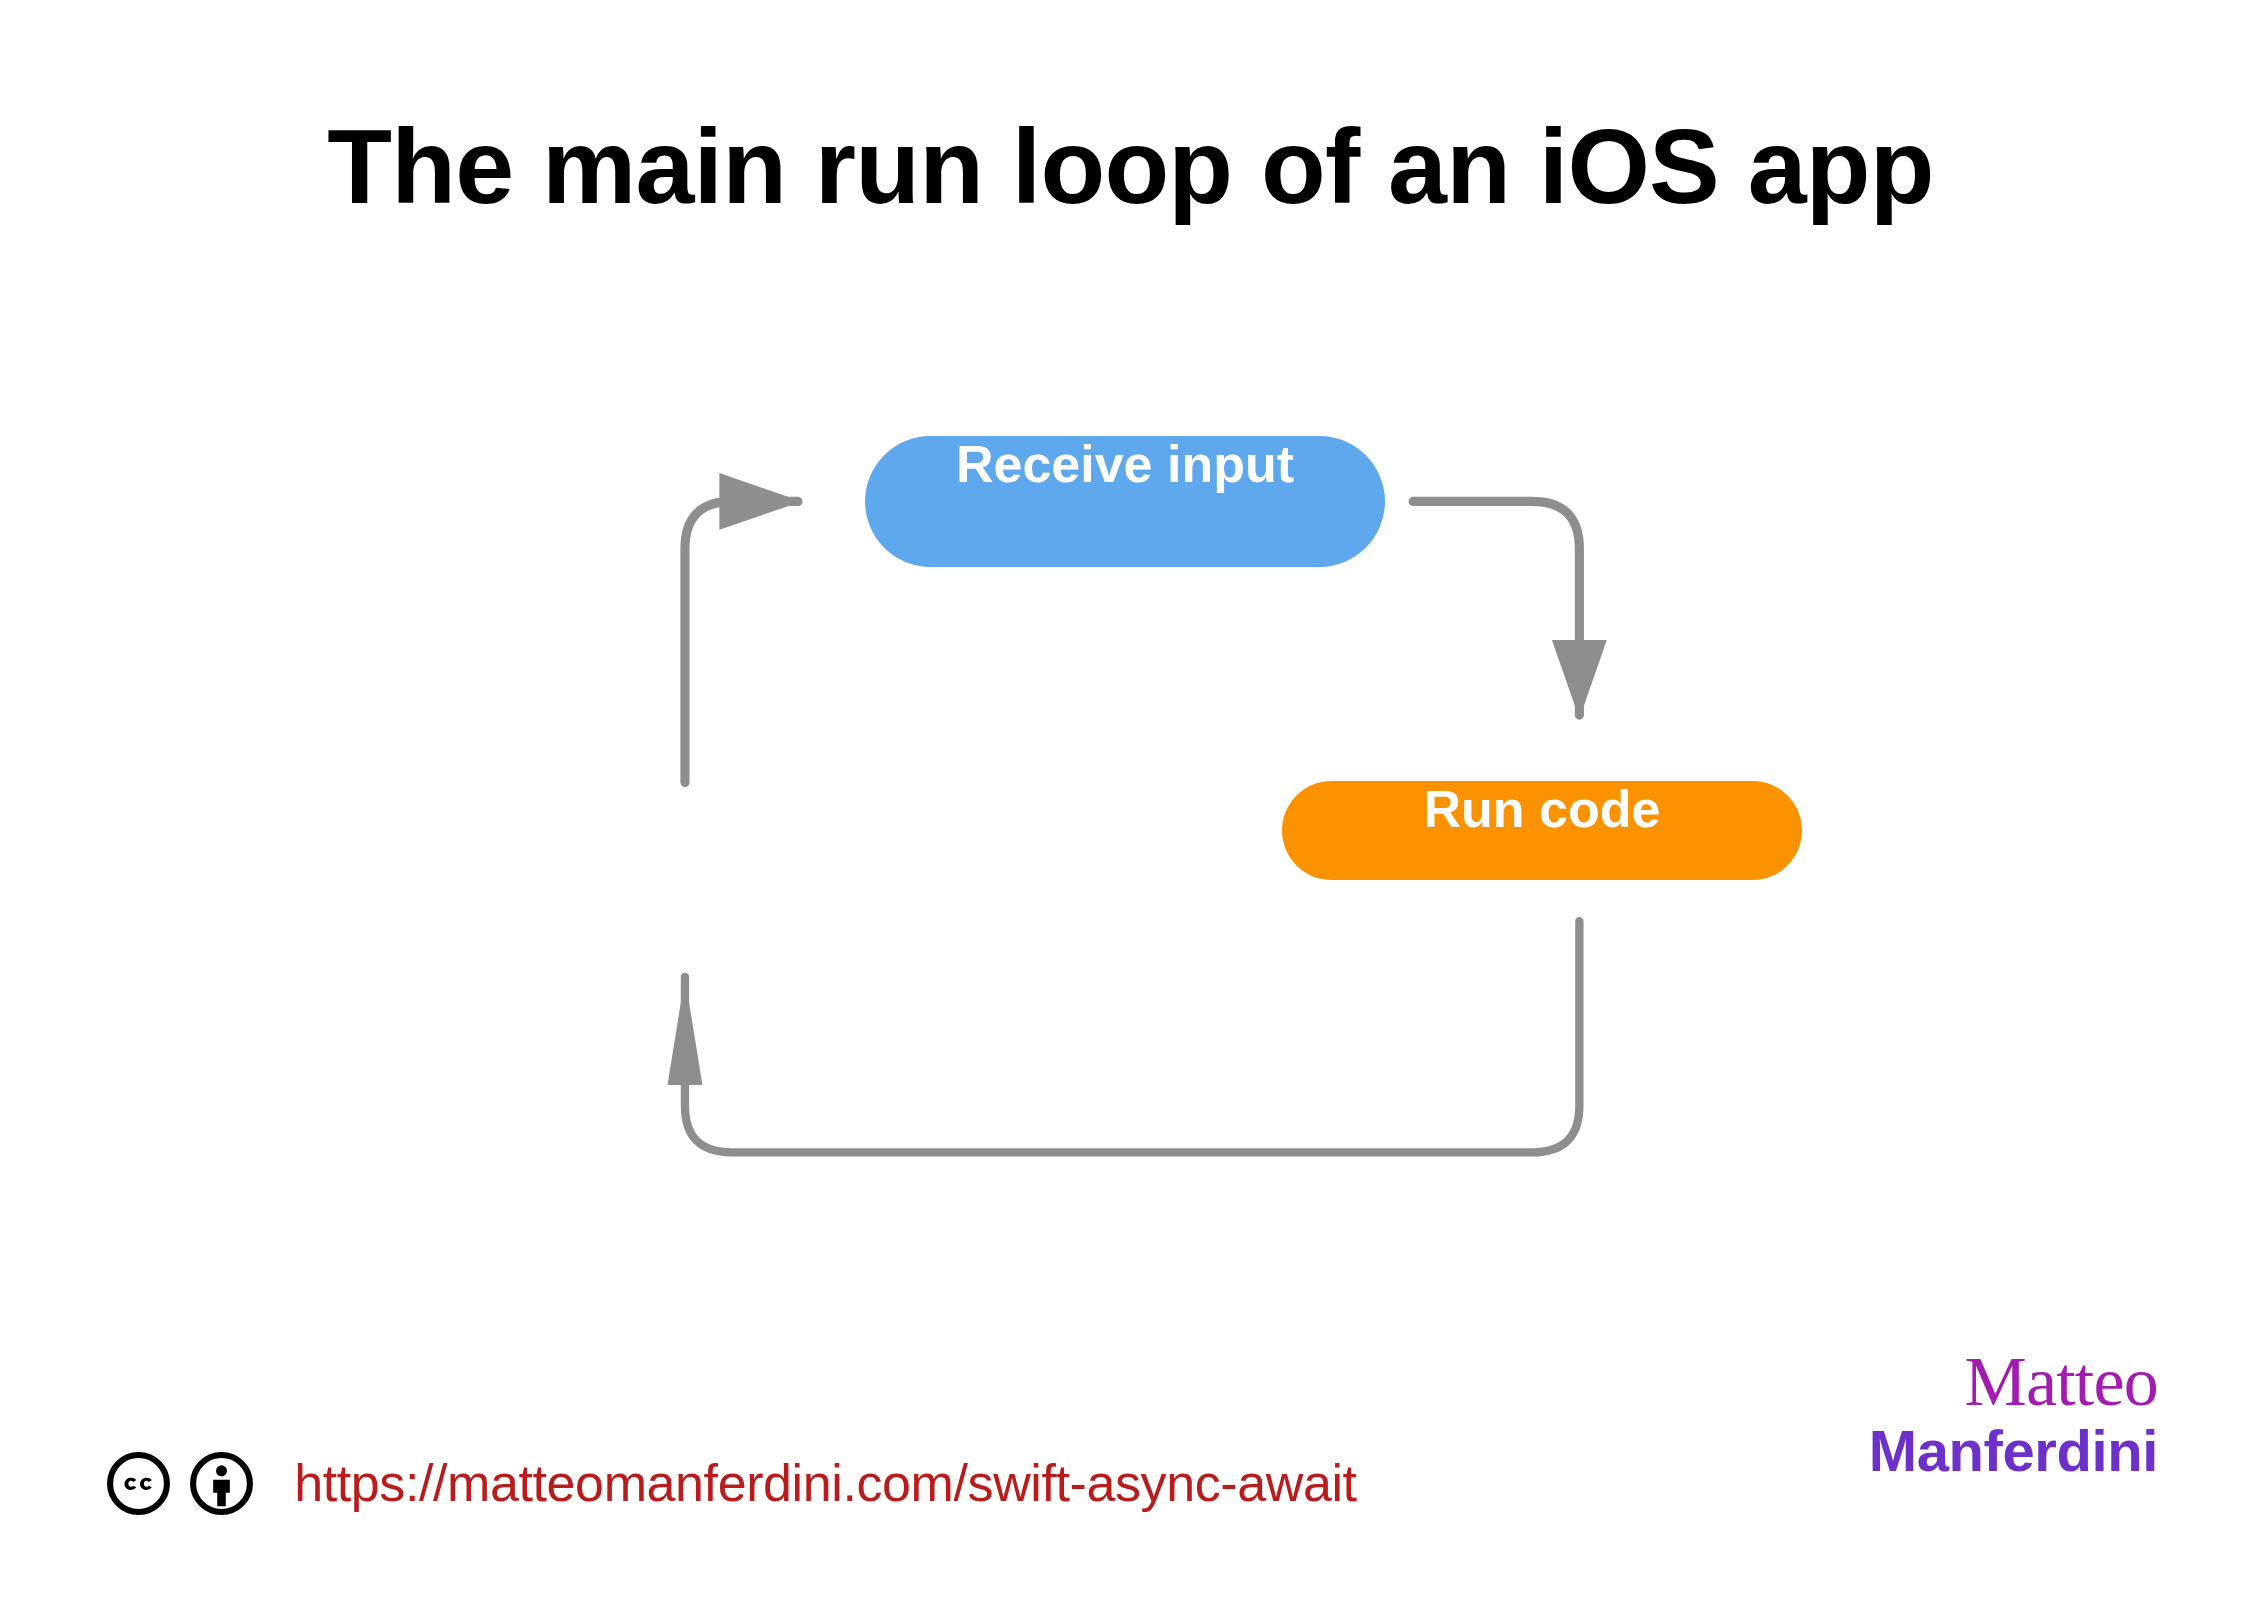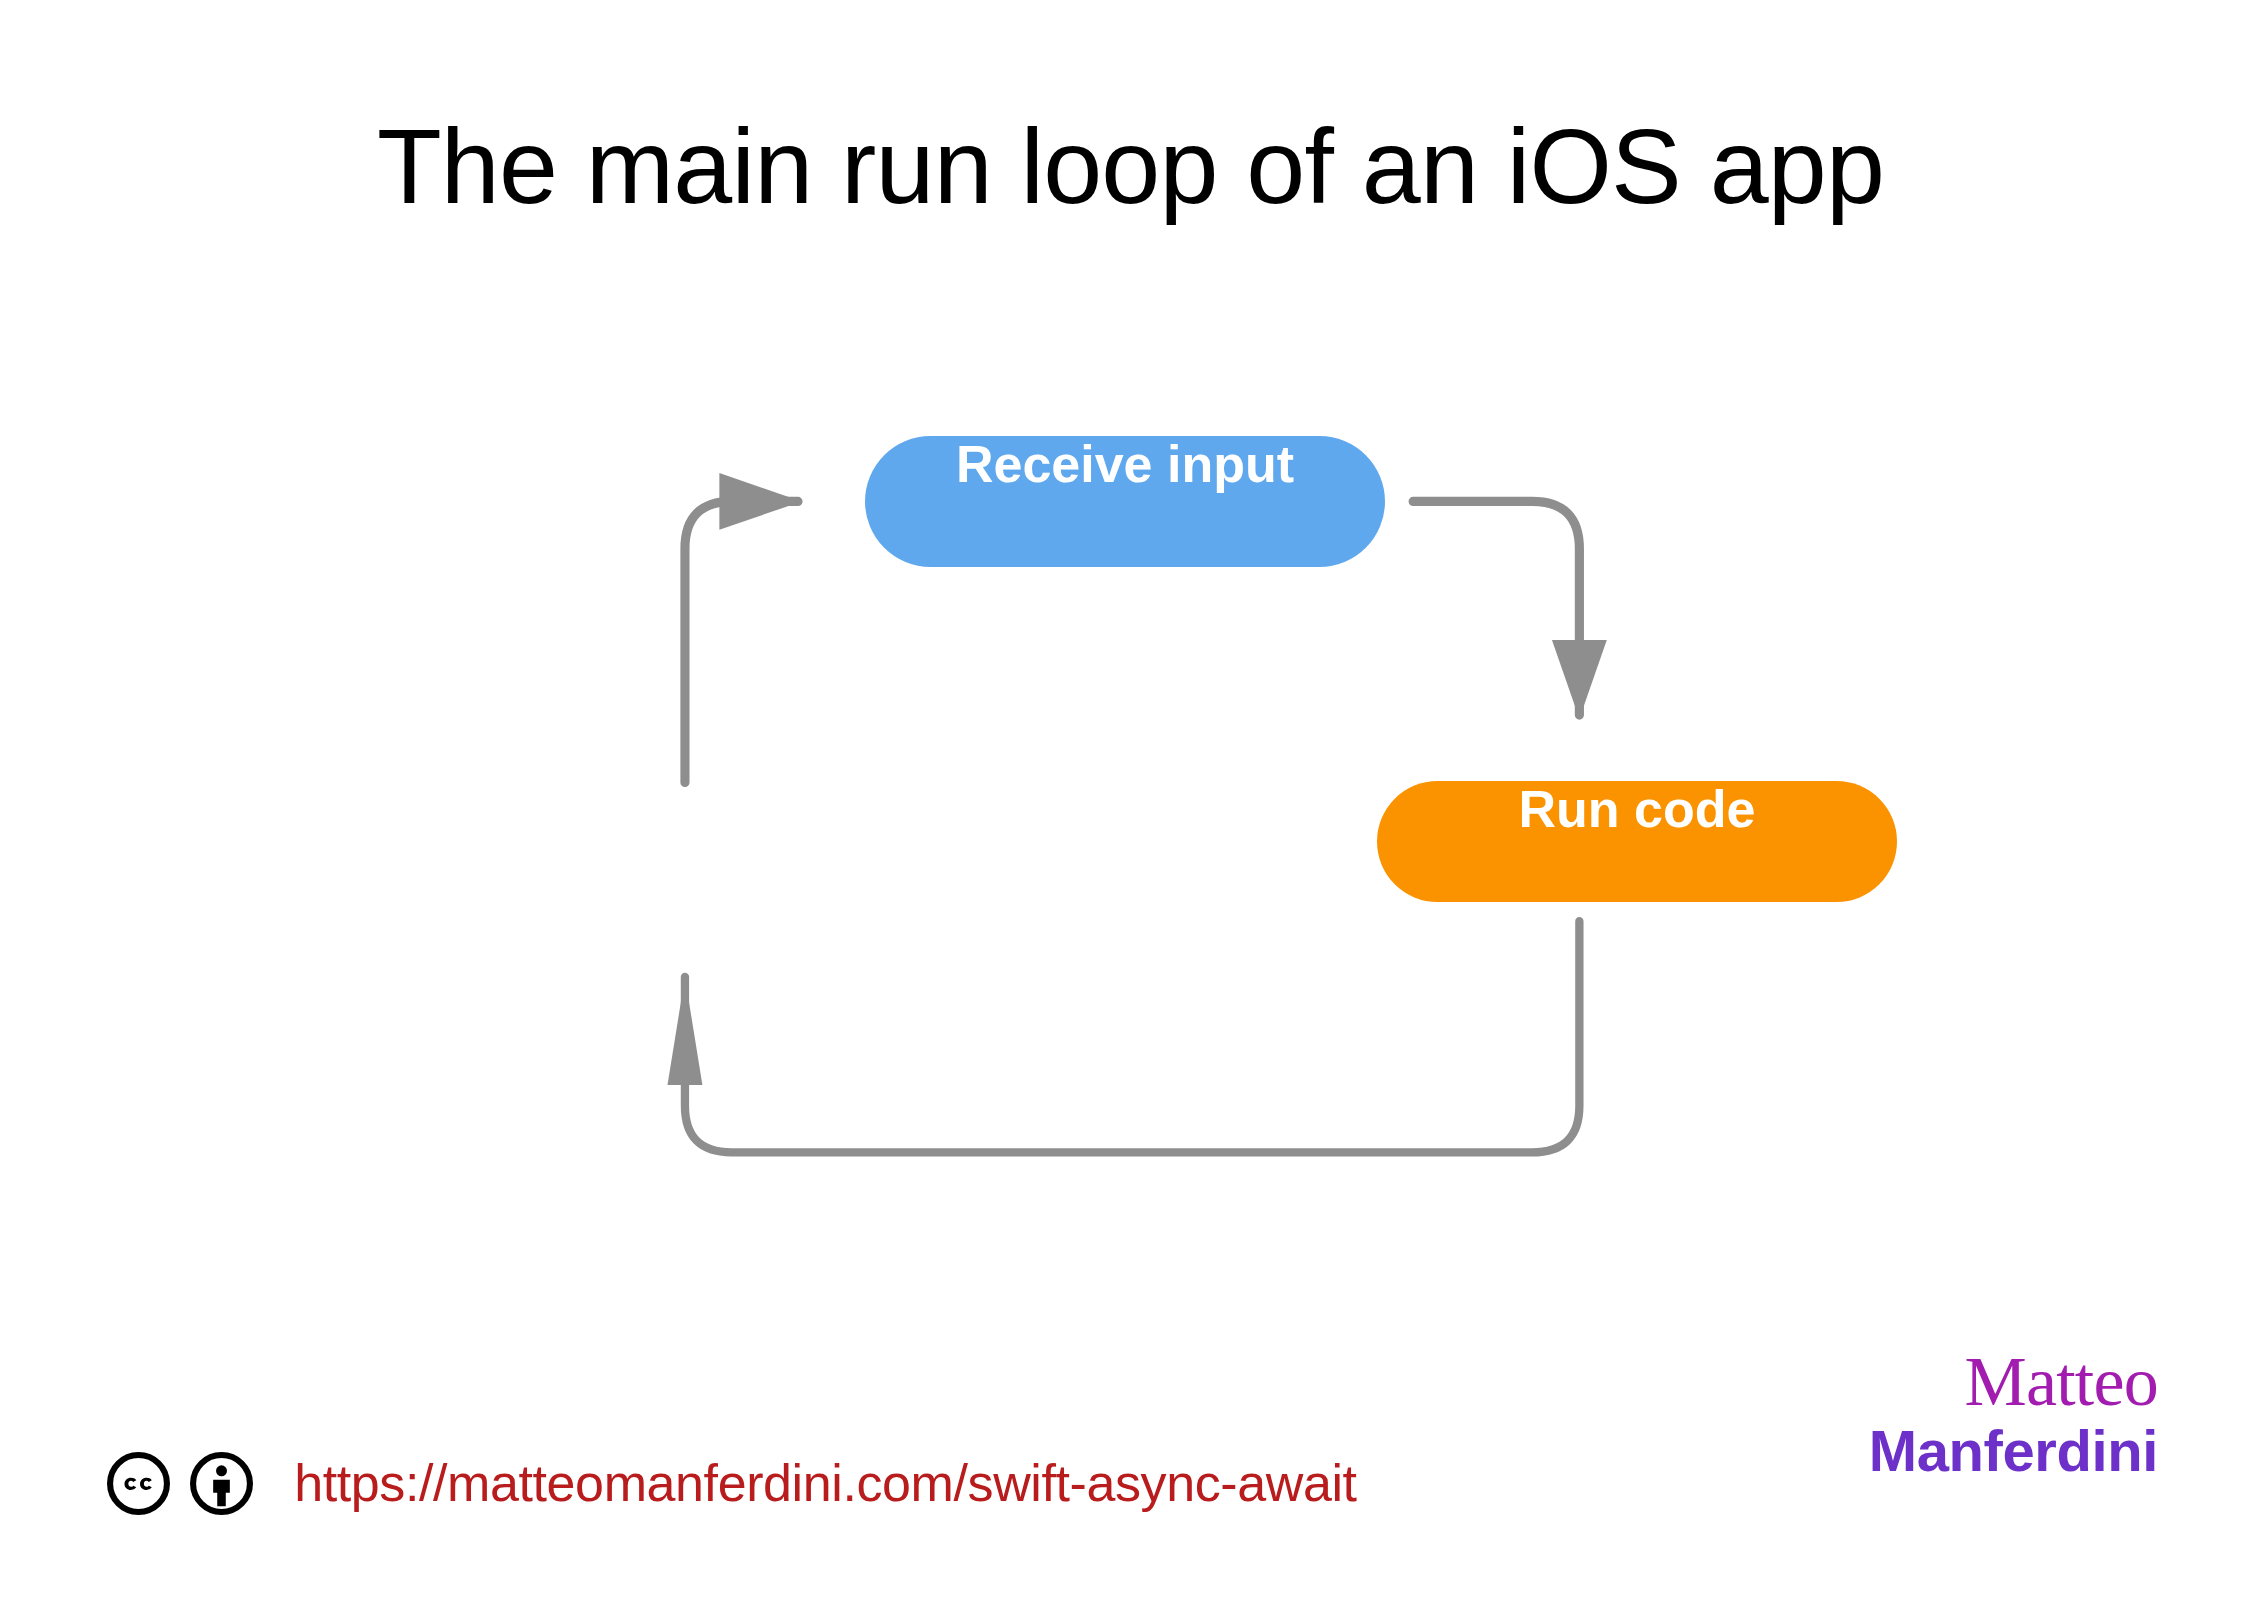--- a/index.html
+++ b/index.html
@@ -21,21 +21,21 @@
 
   
   #title {
     position: absolute;
     left: 0;
     top: 106px;
     width: 2261px;
     text-align: center;
     font-family: "Liberation Sans", "DejaVu Sans", sans-serif;
     font-size: 106px;
-    font-weight: normal;
+    font-weight: bold;
     letter-spacing: -0.8px;
     color: #000000;
     line-height: 1.15;
     white-space: nowrap;
   }
 
   
   #diagram {
     position: absolute;
     left: 0;
@@ -75,24 +75,24 @@
     width: 520px;
     height: 131px;
   }
   #node-update-ui {
     left: 426px;
     top: 782px;
     width: 519px;
     height: 131px;
   }
   #node-run-code {
-    left: 1377px;
+    left: 1282px;
     top: 781px;
     width: 520px;
-    height: 121px;
+    height: 99px;
   }
 
   
   #footer-license {
     position: absolute;
     left: 106px;
     top: 1435px;
     display: flex;
     align-items: center;
     height: 96px;

